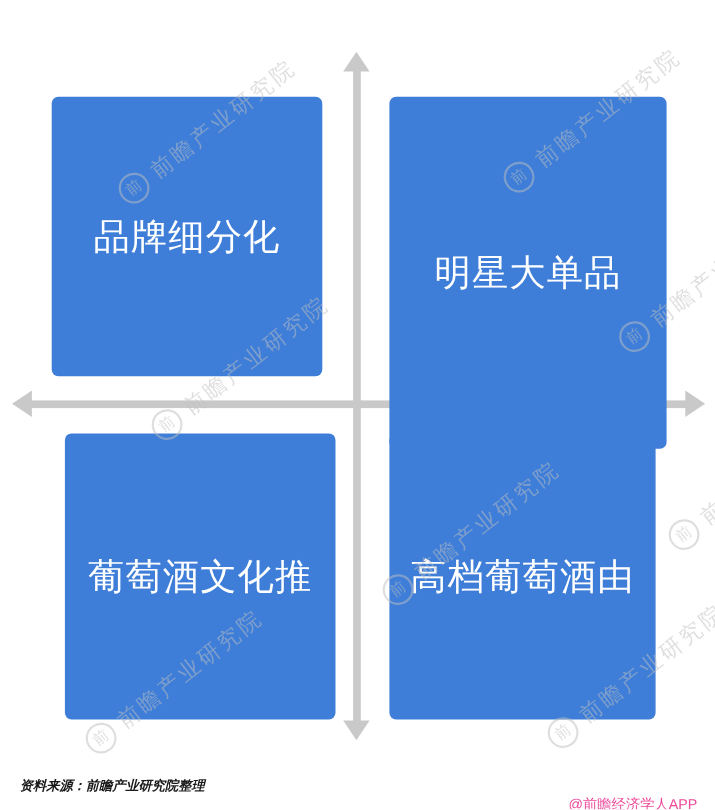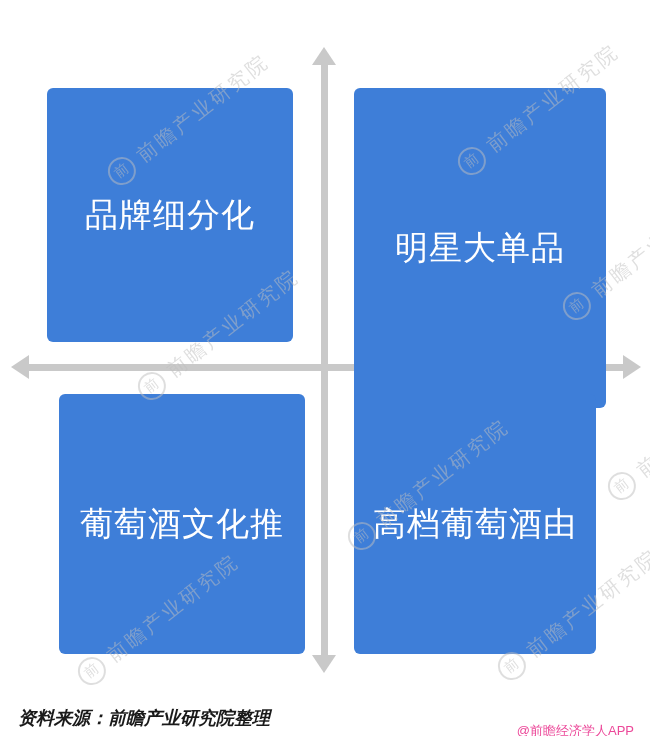--- a/index.html
+++ b/index.html
@@ -107,21 +107,21 @@
     flex:0 0 auto;
   }
   .wm-text{
     font-size:20px;
     letter-spacing:3px;
   }
   
   .footer-left{
     position:absolute;
     left:18px;top:706px;
-    font-size:18px;
+    font-size:12px;
     font-weight:bold;
     font-style:italic;
     color:#1a1a1a;
   }
   .footer-right{
     position:absolute;
     right:16px;top:722px;
     font-size:13px;
     color:#ec4899;
   }

